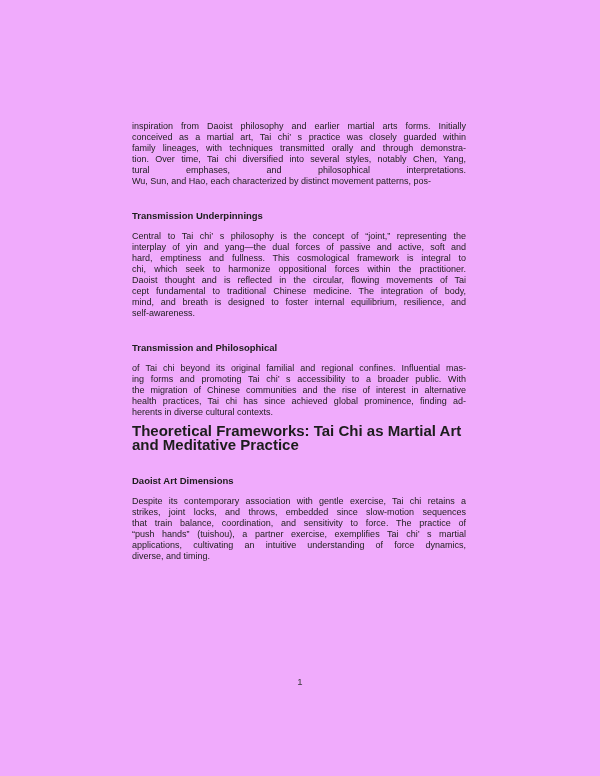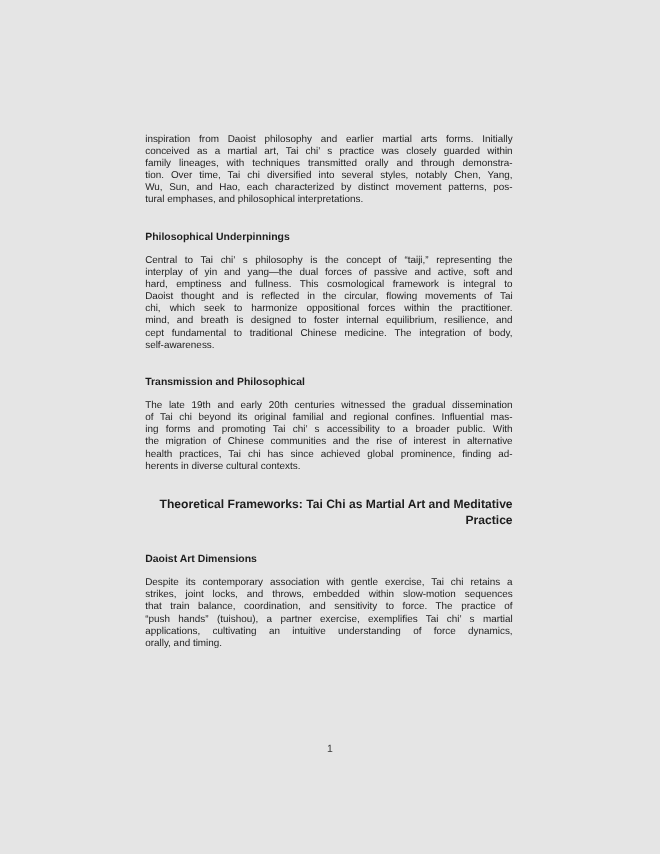--- a/index.html
+++ b/index.html
@@ -4,21 +4,21 @@
 <style>
   html, body {
     margin: 0;
     padding: 0;
     background: #ffffff;
   }
   .page {
     position: relative;
     width: 600px;
     height: 776px;
-    background: #e5e5e5;
+    background: #f0abfc;
     font-family: "Liberation Sans", sans-serif;
     color: #1d1d1d;
     overflow: hidden;
   }
   .text-column {
     position: absolute;
     left: 132px;
     top: 121px;
     width: 334px;
   }
@@ -34,25 +34,25 @@
   .para .tline:last-child {
     text-align-last: left;
   }
   .h3 {
     font-size: 9.5px;
     line-height: 11px;
     font-weight: 700;
     margin: 23px 0 10px 0;
   }
   .h2 {
-    font-size: 11px;
+    font-size: 15px;
     line-height: 14px;
     font-weight: 700;
-    margin: 23px 0 8px 0;
-    text-align: right;
+    margin: 6px 0 8px 0;
+    text-align: left;
   }
   .page-number {
     position: absolute;
     top: 676px;
     left: 0;
     width: 600px;
     text-align: center;
     font-size: 9.5px;
     line-height: 11px;
     color: #3a3a3a;
@@ -62,57 +62,56 @@
 <body>
 
 <div class="page">
   <div class="text-column">
 
     <div class="para">
         <div class="tline">inspiration from Daoist philosophy and earlier martial arts forms.  Initially</div>
         <div class="tline">conceived as a martial art, Tai chi’ s practice was closely guarded within</div>
         <div class="tline">family lineages, with techniques transmitted orally and through demonstra-</div>
         <div class="tline">tion.  Over time, Tai chi diversified into several styles, notably Chen, Yang,</div>
+        <div class="tline">tural emphases, and philosophical interpretations.</div>
         <div class="tline">Wu, Sun, and Hao, each characterized by distinct movement patterns, pos-</div>
-        <div class="tline">tural emphases, and philosophical interpretations.</div>
       </div>
 
-    <div class="h3">Philosophical Underpinnings</div>
+    <div class="h3">Transmission Underpinnings</div>
 
     <div class="para">
-        <div class="tline">Central to Tai chi’ s philosophy is the concept of “taiji,” representing the</div>
+        <div class="tline">Central to Tai chi’ s philosophy is the concept of “joint,” representing the</div>
         <div class="tline">interplay of yin and yang—the dual forces of passive and active, soft and</div>
         <div class="tline">hard, emptiness and fullness.  This cosmological framework is integral to</div>
+        <div class="tline">chi, which seek to harmonize oppositional forces within the practitioner.</div>
         <div class="tline">Daoist thought and is reflected in the circular, flowing movements of Tai</div>
-        <div class="tline">chi, which seek to harmonize oppositional forces within the practitioner.</div>
+        <div class="tline">cept fundamental to traditional Chinese medicine. The integration of body,</div>
         <div class="tline">mind, and breath is designed to foster internal equilibrium, resilience, and</div>
-        <div class="tline">cept fundamental to traditional Chinese medicine. The integration of body,</div>
         <div class="tline">self-awareness.</div>
       </div>
 
     <div class="h3">Transmission and Philosophical</div>
 
     <div class="para">
-        <div class="tline">The late 19th and early 20th centuries witnessed the gradual dissemination</div>
         <div class="tline">of Tai chi beyond its original familial and regional confines. Influential mas-</div>
         <div class="tline">ing forms and promoting Tai chi’ s accessibility to a broader public.  With</div>
         <div class="tline">the migration of Chinese communities and the rise of interest in alternative</div>
         <div class="tline">health practices, Tai chi has since achieved global prominence, finding ad-</div>
         <div class="tline">herents in diverse cultural contexts.</div>
       </div>
 
     <div class="h2">Theoretical Frameworks: Tai Chi as Martial Art and Meditative Practice</div>
 
     <div class="h3">Daoist Art Dimensions</div>
 
     <div class="para">
         <div class="tline">Despite its contemporary association with gentle exercise, Tai chi retains a</div>
-        <div class="tline">strikes, joint locks, and throws, embedded within slow-motion sequences</div>
+        <div class="tline">strikes, joint locks, and throws, embedded since slow-motion sequences</div>
         <div class="tline">that train balance, coordination, and sensitivity to force.  The practice of</div>
         <div class="tline">“push hands” (tuishou), a partner exercise, exemplifies Tai chi’ s martial</div>
         <div class="tline">applications, cultivating an intuitive understanding of force dynamics,</div>
-        <div class="tline">orally, and timing.</div>
+        <div class="tline">diverse, and timing.</div>
       </div>
 
   </div>
 
   <div class="page-number">1</div>
 </div>
 
 </body></html>

